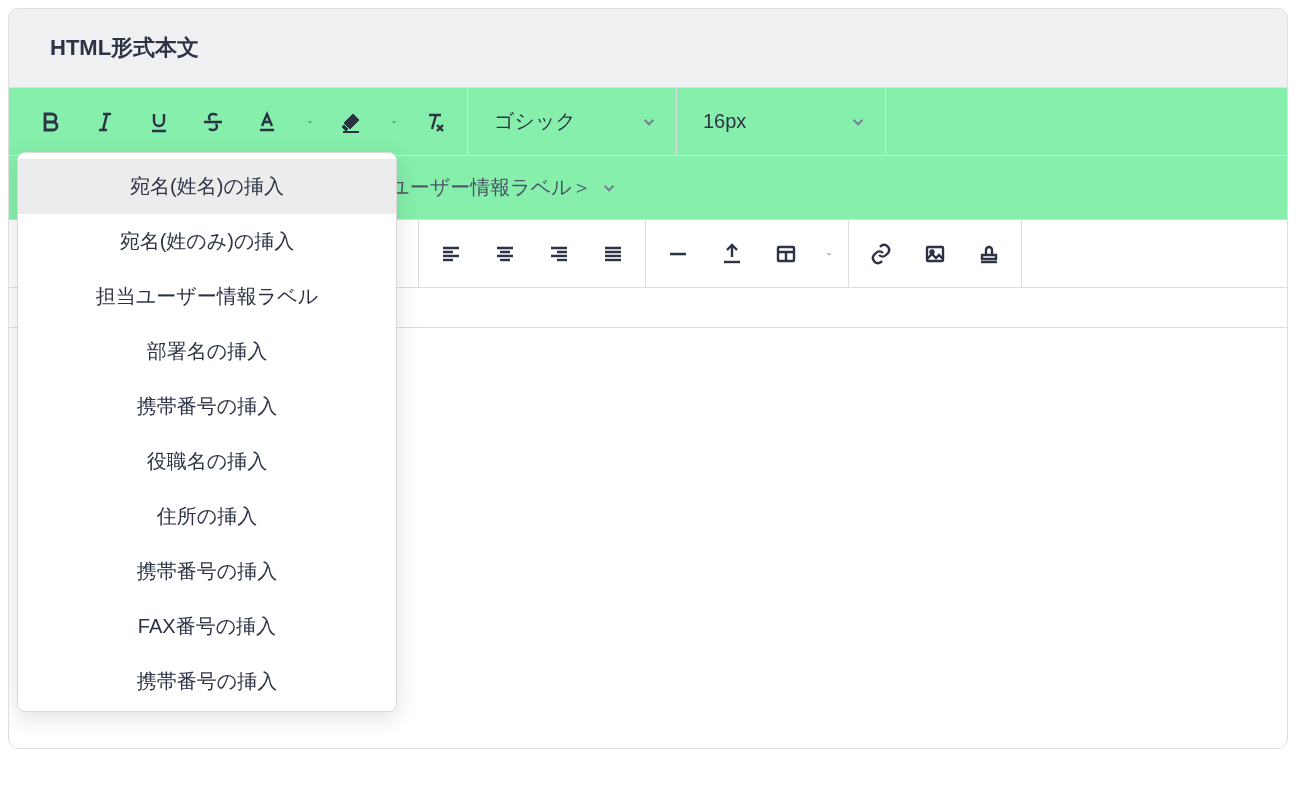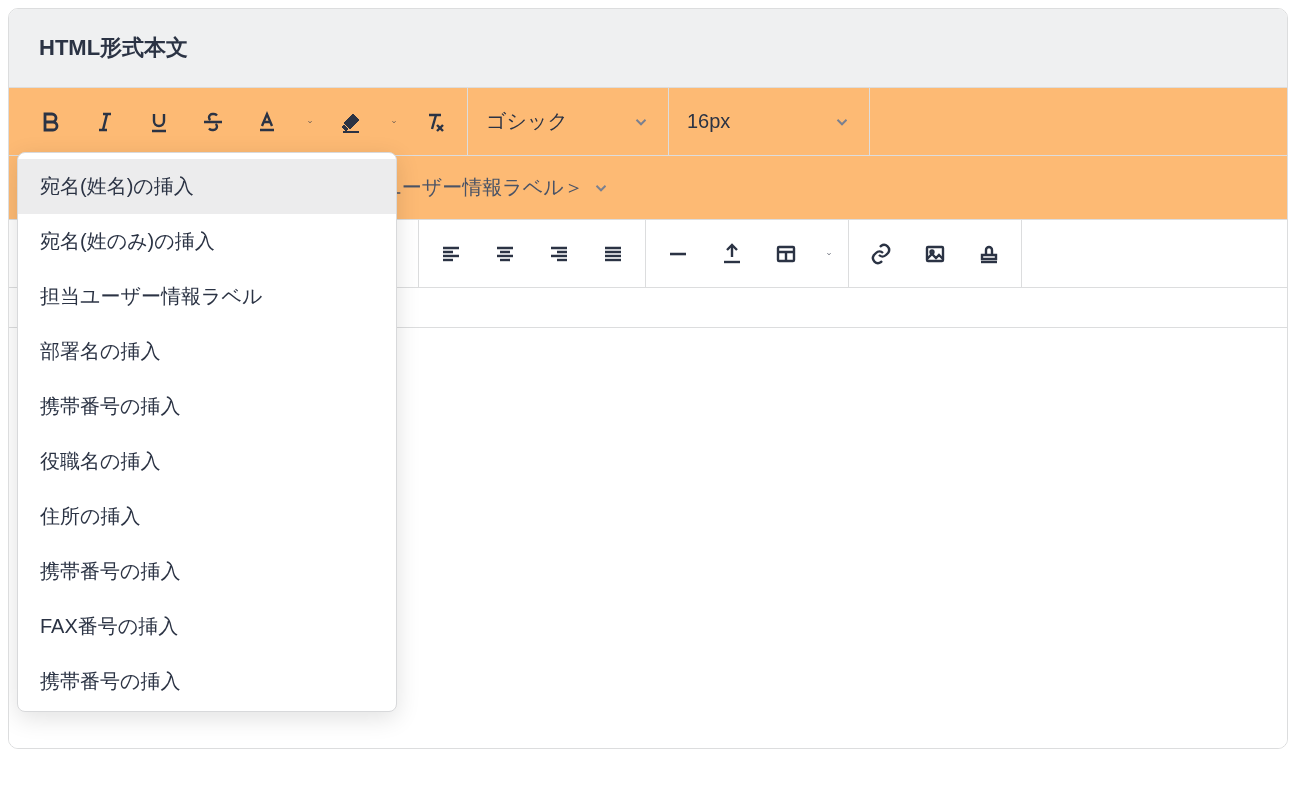--- a/index.html
+++ b/index.html
@@ -11,34 +11,35 @@
     color: #2b3344;
   }
   .panel {
     border: 1px solid #dcddde;
     border-radius: 10px;
     overflow: hidden;
     width: 1280px;
   }
   .panel-header {
     background: #eff0f1;
-    padding: 24px 30px;
+    padding: 24px 41px;
     border-bottom: 1px solid #dcddde;
   }
   .panel-title {
     font-size: 22px;
     font-weight: 700;
     color: #2b3344;
   }
   .toolbar-row {
     display: flex;
     border-bottom: 1px solid #dcddde;
-    background: #fdba74;
+    background: #86efac;
     height: 68px;
     align-items: stretch;
+    gap: 8px;
   }
   .toolbar-group {
     display: flex;
     align-items: center;
     padding: 0 10px;
     border-right: 1px solid #dcddde;
     gap: 10px;
   }
   .toolbar-group.wide { flex: 0 0 auto; }
   .toolbar-group.fill { flex: 1; border-right: none; }
@@ -319,21 +320,21 @@
             <line x1="4" y1="20" x2="20" y2="20"></line>
           </svg>
       </button>
     </div>
     <div class="toolbar-group fill"></div>
   </div>
 
   <div class="thin-row"></div>
 
   <div class="editor-area">
-    <div class="dropdown-menu" style="top:-176px;">
+    <div class="dropdown-menu" style="top:-176px;text-align:center;">
       <div class="dropdown-scroll" id="dd-scroll">
           <div class="menu-item hover">宛名(姓名)の挿入</div>
           <div class="menu-item">宛名(姓のみ)の挿入</div>
           <div class="menu-item">担当ユーザー情報ラベル</div>
           <div class="menu-item">部署名の挿入</div>
           <div class="menu-item">携帯番号の挿入</div>
           <div class="menu-item">役職名の挿入</div>
           <div class="menu-item">住所の挿入</div>
           <div class="menu-item">携帯番号の挿入</div>
           <div class="menu-item">FAX番号の挿入</div>

